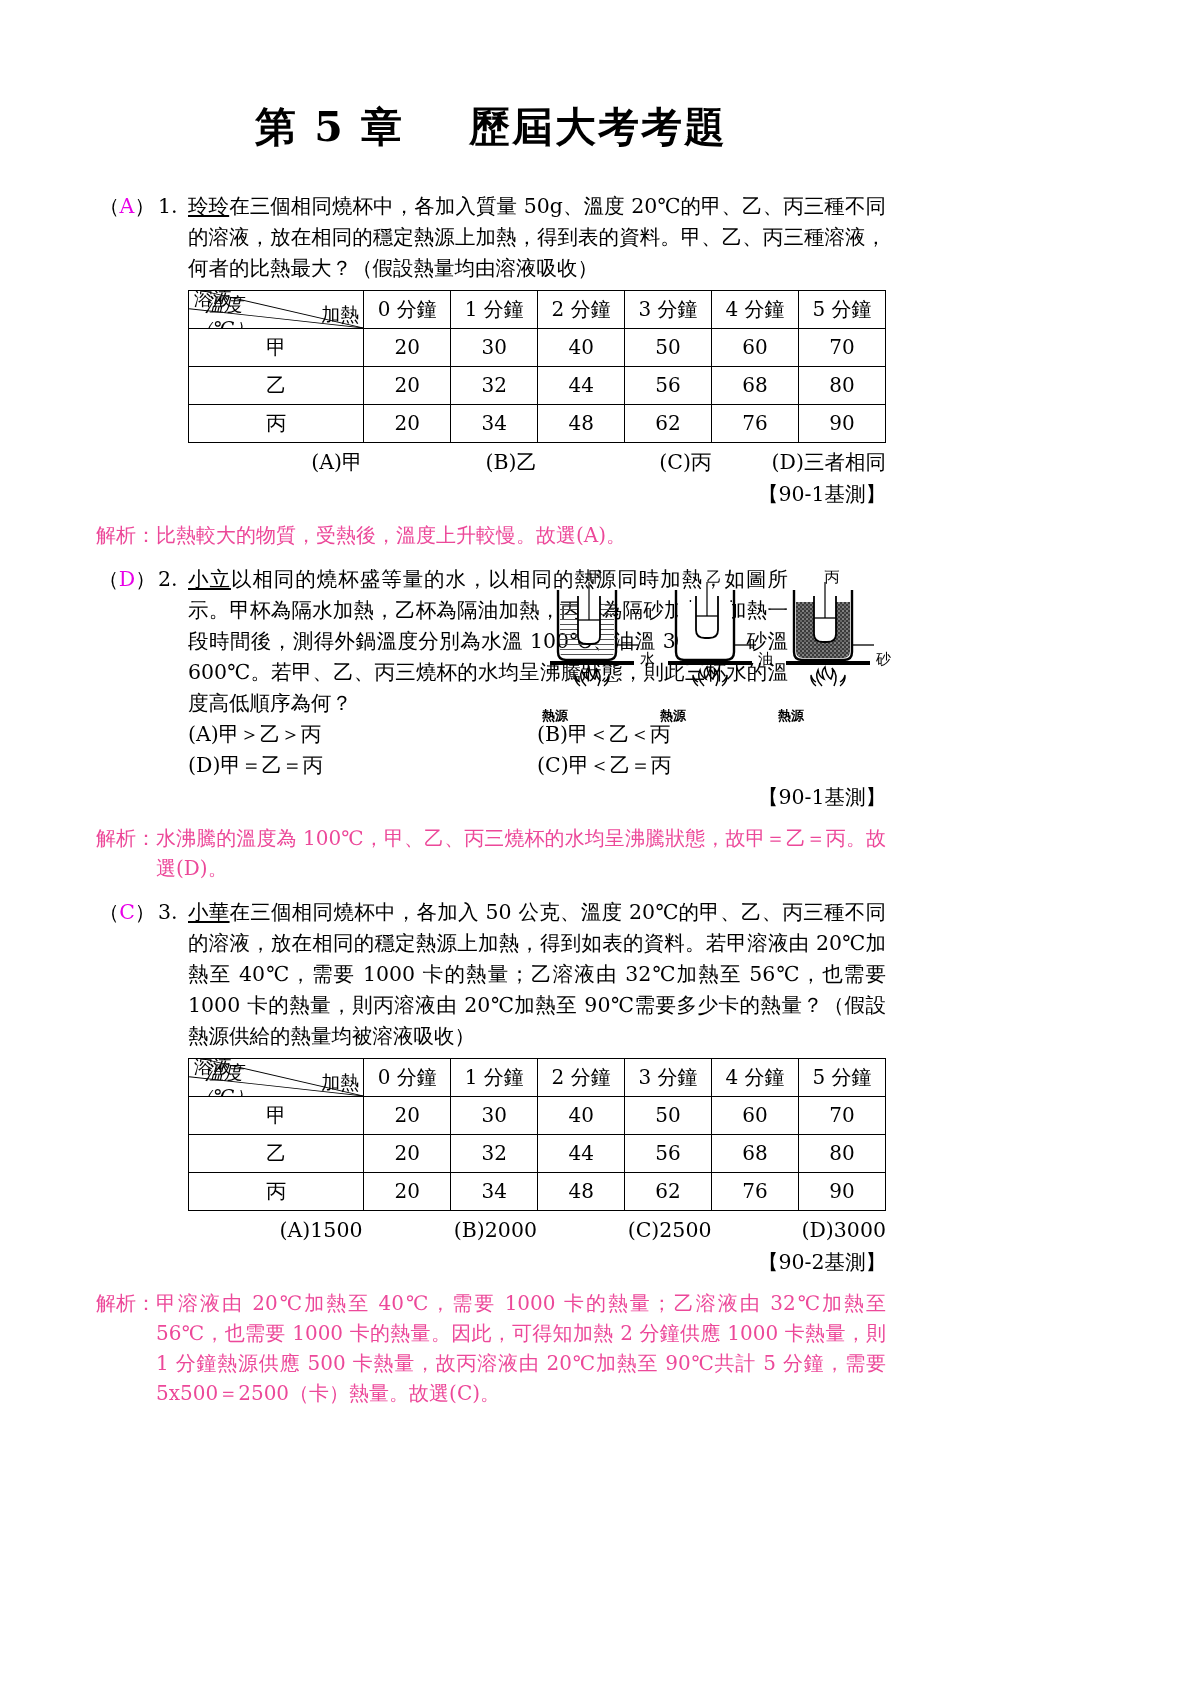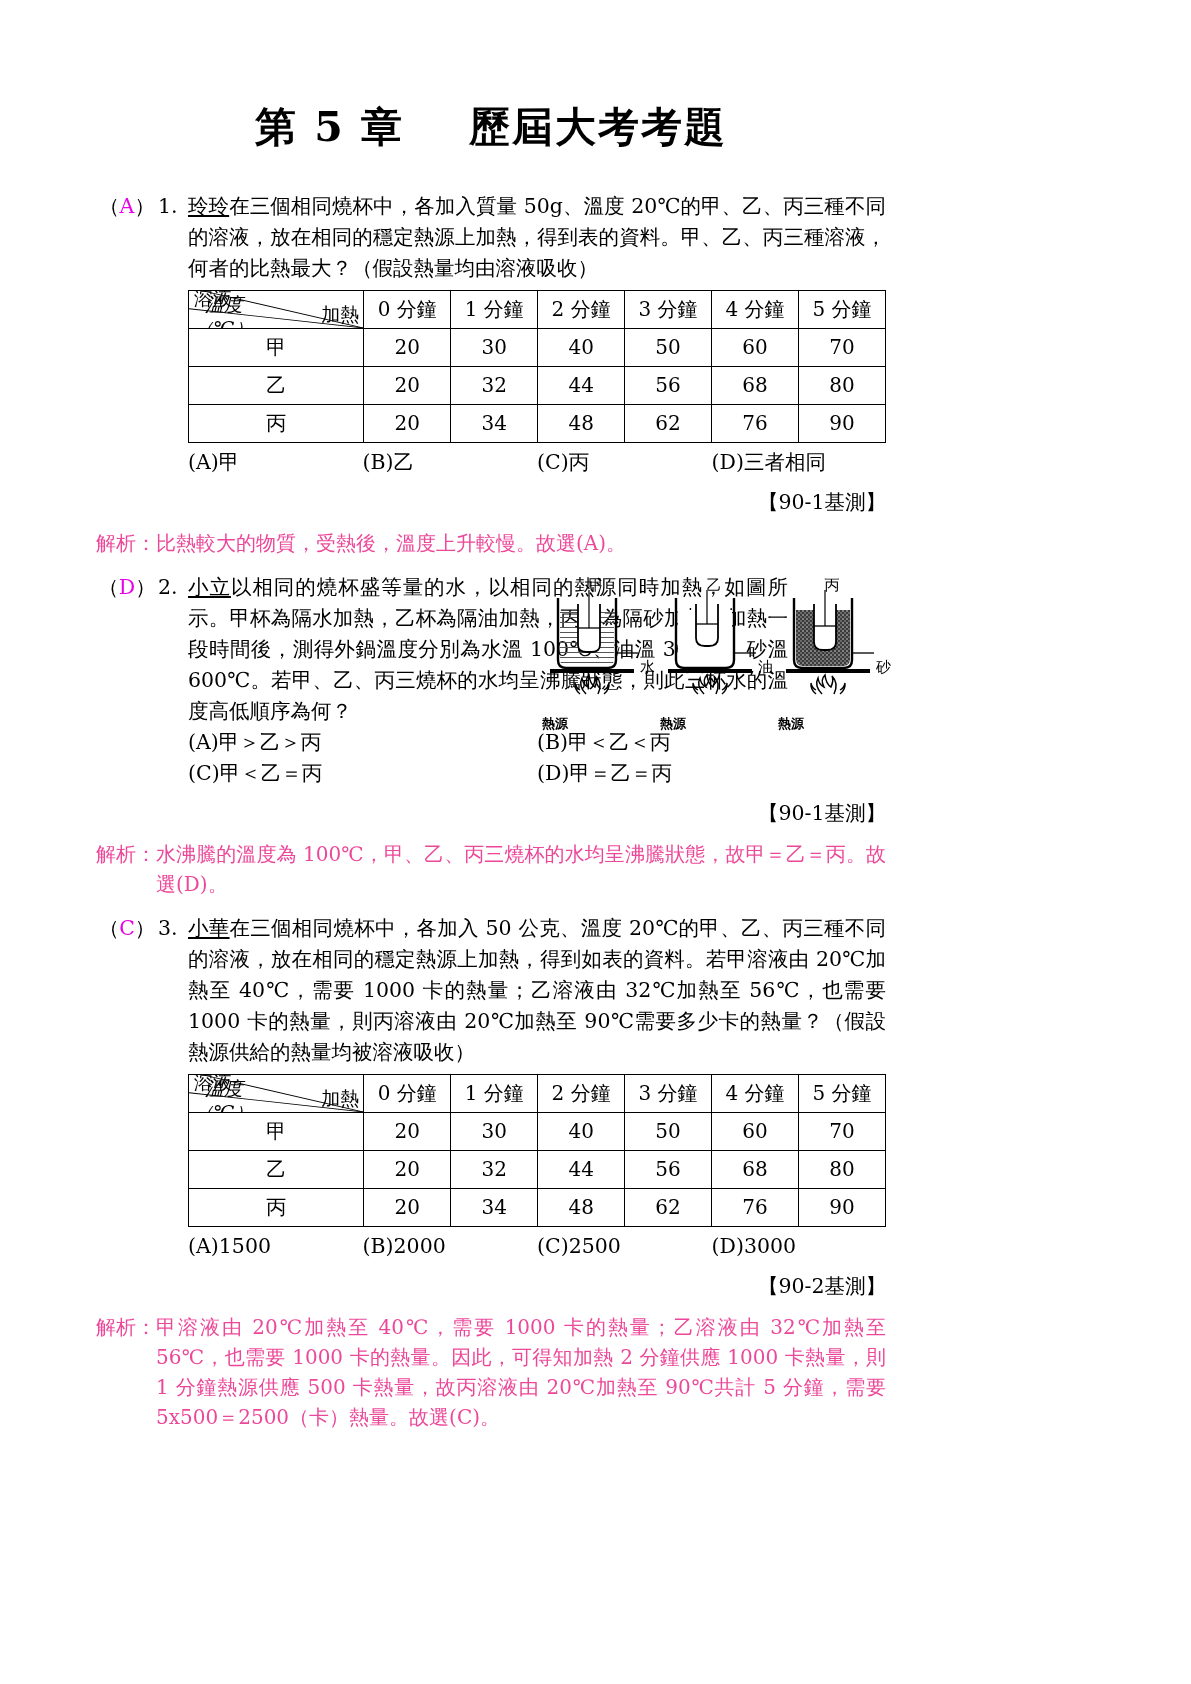--- a/index.html
+++ b/index.html
@@ -60,31 +60,32 @@
   .qtext {
     text-align: justify;
     text-justify: inter-ideograph;
   }
   .uline { text-decoration: underline; }
 
   
   .opts4 {
     display: flex;
     margin-top: 2px;
+    text-align: right;
   }
   .opts4 > div { flex: 0 0 25%; }
   .opts2 {
     display: flex;
   }
   .opts2 > div { flex: 0 0 50%; }
 
   .source {
     text-align: right;
     font-size: 20.5px;
-    margin-top: 10px;
+    margin-top: 2px;
   }
   .explain {
     color: #ec4899;
     font-size: 20px;
     line-height: 30px;
     display: flex;
     margin-top: 12px;
   }
   .explain .lbl { flex: 0 0 auto; white-space: nowrap; }
   .explain .body { flex: 1 1 auto; text-align: justify; text-justify: inter-ideograph; }
@@ -247,22 +248,22 @@
     <div class="ans-paren">（<span class="ans-letter">D</span>）</div>
     <div class="qnum">2.</div>
     <div class="qbody">
       <div class="qtext" style="width:600px;"><span class="uline">小立</span><span>以相同的燒杯盛等量的水，以相同的熱源同時加熱，如圖所示。甲杯為隔水加熱，乙杯為隔油加熱，丙杯為隔砂加熱。加熱一段時間後，測得外鍋溫度分別為水溫 100℃、油溫 300℃、砂溫 600℃。若甲、乙、丙三燒杯的水均呈沸騰狀態，則此三杯水的溫度高低順序為何？</span></div>
 
       <div class="opts2">
         <div>(A)甲＞乙＞丙</div>
         <div>(B)甲＜乙＜丙</div>
       </div>
       <div class="opts2">
+        <div>(D)甲＝乙＝丙</div>
         <div>(C)甲＜乙＝丙</div>
-        <div>(D)甲＝乙＝丙</div>
       </div>
     </div>
 
     <div class="figrow" style="top:-2px; right:0;">
 
       <div class="fig">
         <div class="cap">甲</div>
         <svg width="108" height="108" viewBox="0 0 108 108">
           <defs>
             <pattern id="waterHatch" width="6" height="5" patternUnits="userSpaceOnUse">

